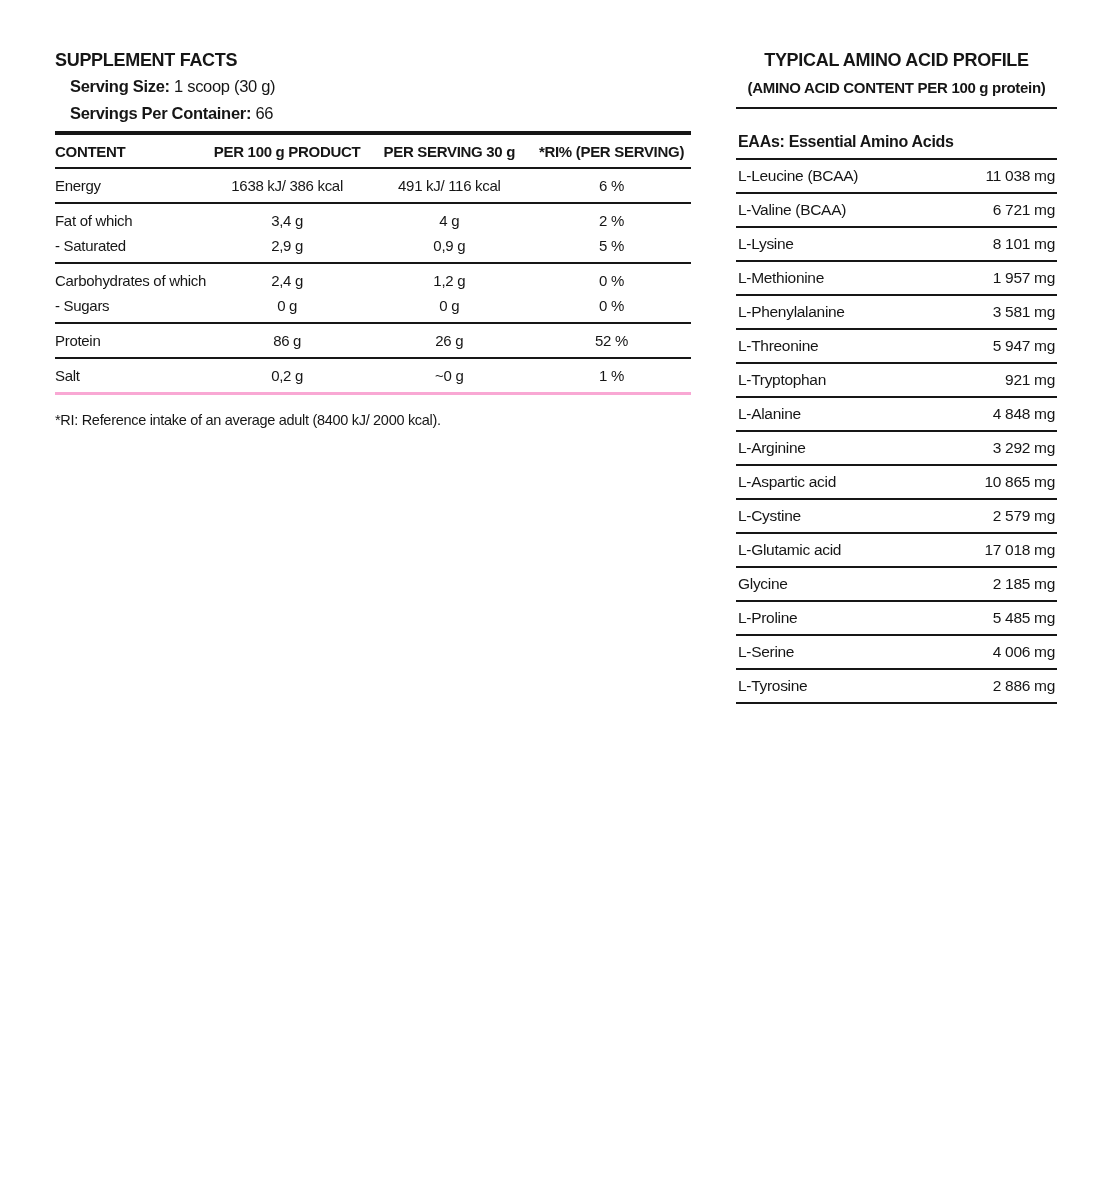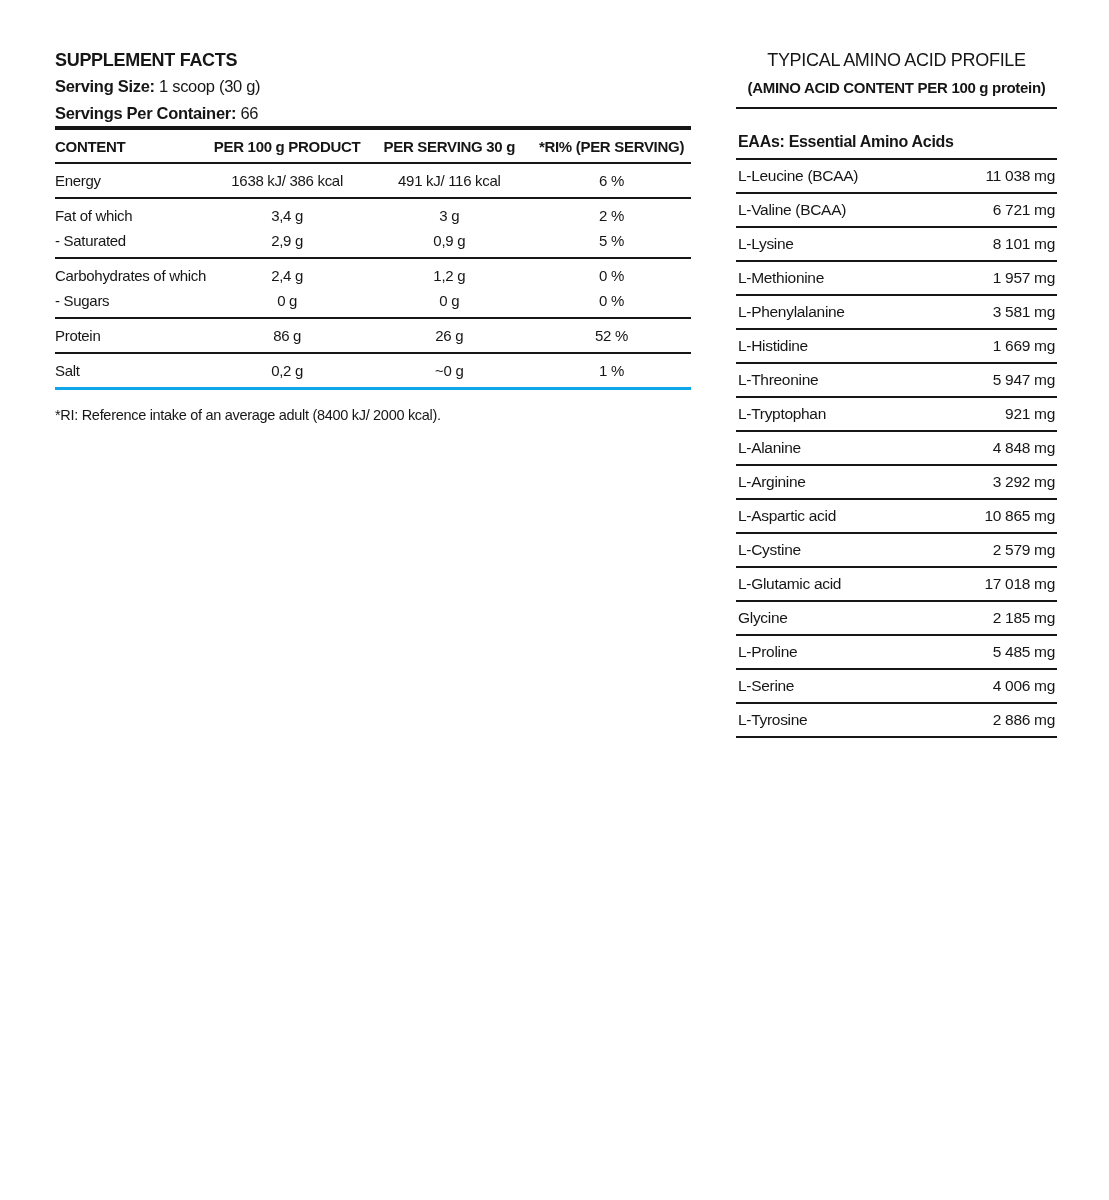--- a/index.html
+++ b/index.html
@@ -7,42 +7,42 @@
     width:1109px;height:1200px;background:#ffffff;color:#161616;
     font-family:"Liberation Sans",sans-serif;
     letter-spacing:-0.3px;
     -webkit-font-smoothing:antialiased;
   }
   .canvas{position:relative;width:1109px;height:992px;overflow:hidden;}
 
   
   .facts-panel{position:absolute;left:55px;top:48px;width:636px;}
   .facts-title{font-size:18px;font-weight:700;margin:0;line-height:24px;}
-  .serving-line{margin:2px 0 0;font-size:16.5px;line-height:25px;}
+  .serving-line{margin:2px 15px 0;font-size:16.5px;line-height:25px;}
   .serving-line b{font-weight:700;}
 
-  .facts-table{border-top:4px solid #161616;}
+  .facts-table{margin-top:5px;border-top:4px solid #161616;}
   .facts-header{
     display:grid;grid-template-columns:24% 25% 26% 25%;
     font-weight:700;font-size:15px;padding:8px 0 7px;
     border-bottom:2px solid #161616;
   }
   .cell{white-space:nowrap;}
   .c0{text-align:left;}
   .c1,.c2,.c3{text-align:center;}
 
   .rowgroup{border-bottom:2px solid #161616;padding:4px 0;}
-  .rowgroup:last-child{border-bottom:3px solid #0ea5e9;}
+  .rowgroup:last-child{border-bottom:3px solid #f9a8d4;}
   .fline{display:grid;grid-template-columns:24% 25% 26% 25%;font-size:15px;line-height:25px;}
 
   .footnote{margin:15px 0 0;text-align:left;font-size:14.5px;line-height:20px;}
 
   
   .amino-panel{position:absolute;left:736px;top:48px;width:321px;}
-  .amino-title{font-size:18px;font-weight:400;text-align:center;margin:0;line-height:24px;}
+  .amino-title{font-size:18px;font-weight:700;text-align:center;margin:0;line-height:24px;}
   .amino-subtitle{
     font-size:15px;font-weight:700;text-align:center;margin:6px 0 0;
     padding-bottom:9px;border-bottom:2px solid #161616;line-height:20px;white-space:nowrap;
   }
   .amino-heading{
     font-weight:700;font-size:16px;padding:22px 2px 5px;
     border-bottom:2.5px solid #161616;line-height:22px;
   }
   .amino-row{
     display:flex;justify-content:space-between;align-items:baseline;
@@ -81,21 +81,21 @@
               <div class="cell c0">Energy</div>
               <div class="cell c1">1638 kJ/ 386 kcal</div>
               <div class="cell c2">491 kJ/ 116 kcal</div>
               <div class="cell c3">6 %</div>
             </div>
           </div>
           <div class="rowgroup">
             <div class="fline">
               <div class="cell c0">Fat of which</div>
               <div class="cell c1">3,4 g</div>
-              <div class="cell c2">3 g</div>
+              <div class="cell c2">4 g</div>
               <div class="cell c3">2 %</div>
             </div>
             <div class="fline">
               <div class="cell c0">- Saturated</div>
               <div class="cell c1">2,9 g</div>
               <div class="cell c2">0,9 g</div>
               <div class="cell c3">5 %</div>
             </div>
           </div>
           <div class="rowgroup">
@@ -153,24 +153,20 @@
         </div>
         <div class="amino-row">
           <span class="a-name">L-Methionine</span>
           <span class="a-val">1 957 mg</span>
         </div>
         <div class="amino-row">
           <span class="a-name">L-Phenylalanine</span>
           <span class="a-val">3 581 mg</span>
         </div>
         <div class="amino-row">
-          <span class="a-name">L-Histidine</span>
-          <span class="a-val">1 669 mg</span>
-        </div>
-        <div class="amino-row">
           <span class="a-name">L-Threonine</span>
           <span class="a-val">5 947 mg</span>
         </div>
         <div class="amino-row">
           <span class="a-name">L-Tryptophan</span>
           <span class="a-val">921 mg</span>
         </div>
         <div class="amino-row">
           <span class="a-name">L-Alanine</span>
           <span class="a-val">4 848 mg</span>

